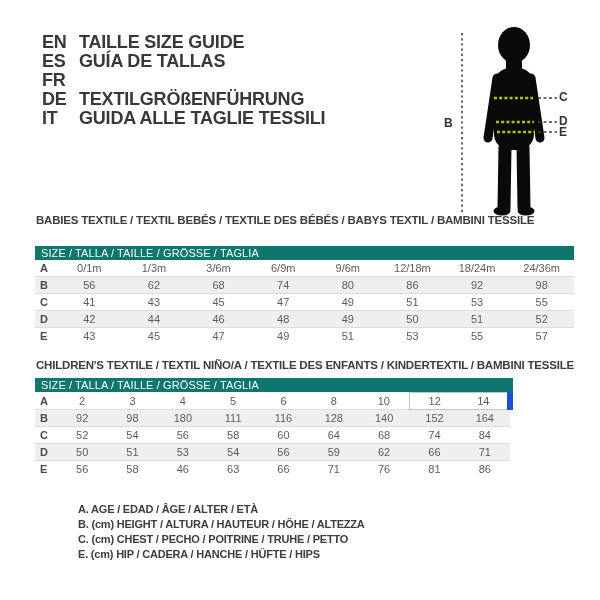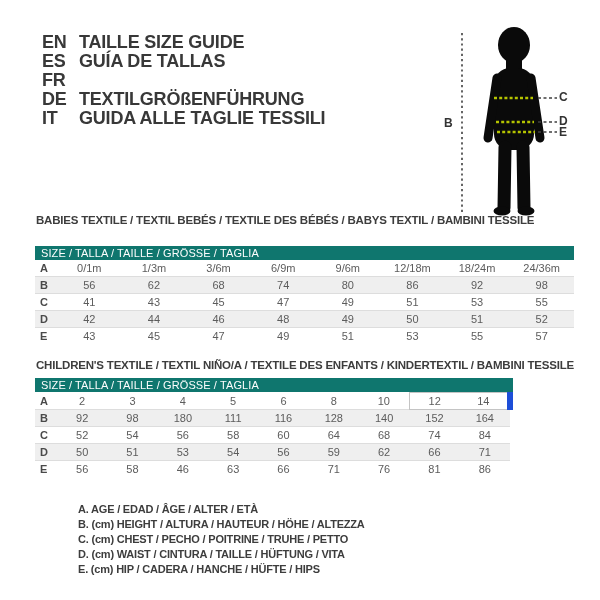--- a/index.html
+++ b/index.html
@@ -233,17 +233,16 @@
             <td>86</td>
           </tr>
         </tbody>
     </table>
   </div>
 
   <div class="legend" id="legend">
       <div class="legend-row">A. AGE / EDAD / ÂGE / ALTER / ETÀ</div>
       <div class="legend-row">B. (cm) HEIGHT / ALTURA / HAUTEUR / HÖHE / ALTEZZA</div>
       <div class="legend-row">C. (cm) CHEST / PECHO / POITRINE / TRUHE / PETTO</div>
-      <div class="legend-row">D. (cm) WAIST / CINTURA / TAILLE / HÜFTUNG / VITA</div>
       <div class="legend-row">E. (cm) HIP / CADERA / HANCHE / HÜFTE / HIPS</div>
     </div>
 
 </div>
 
 </body></html>

